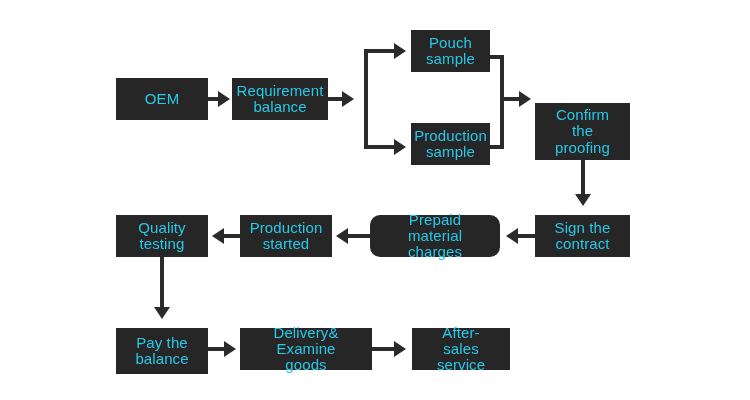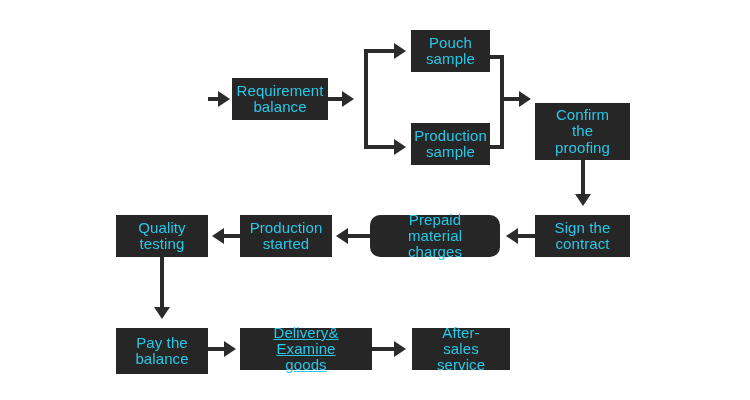--- a/index.html
+++ b/index.html
@@ -92,20 +92,21 @@
 
   <div class="vline" style="left:160px;top:257px;height:53px;"></div>
   <div class="arrow-d" style="left:154px;top:307px;"></div>
 
   <div class="hline" style="left:208px;top:347px;width:18px;"></div>
   <div class="arrow-r" style="left:224px;top:341px;"></div>
 
   <div class="hline" style="left:372px;top:347px;width:24px;"></div>
   <div class="arrow-r" style="left:394px;top:341px;"></div>
 
+  <div class="node" style="left:116px;top:78px;width:92px;height:42px;">OEM</div>
 
   <div class="node" style="left:232px;top:78px;width:96px;height:42px;">Requirement
 balance</div>
 
   <div class="node" style="left:411px;top:30px;width:79px;height:42px;">Pouch
 sample</div>
 
   <div class="node" style="left:411px;top:123px;width:79px;height:42px;">Production
 sample</div>
 
@@ -120,19 +121,19 @@
 
   <div class="node" style="left:240px;top:215px;width:92px;height:42px;">Production
 started</div>
 
   <div class="node" style="left:116px;top:215px;width:92px;height:42px;">Quality
 testing</div>
 
   <div class="node" style="left:116px;top:328px;width:92px;height:46px;">Pay the
 balance</div>
 
-  <div class="node" style="left:240px;top:328px;width:132px;height:42px;text-decoration:underline;">Delivery&amp;
+  <div class="node" style="left:240px;top:328px;width:132px;height:42px;">Delivery&amp;
 Examine goods</div>
 
   <div class="node" style="left:412px;top:328px;width:98px;height:42px;">After-sales
 service</div>
 
 </div>
 
 </body></html>

